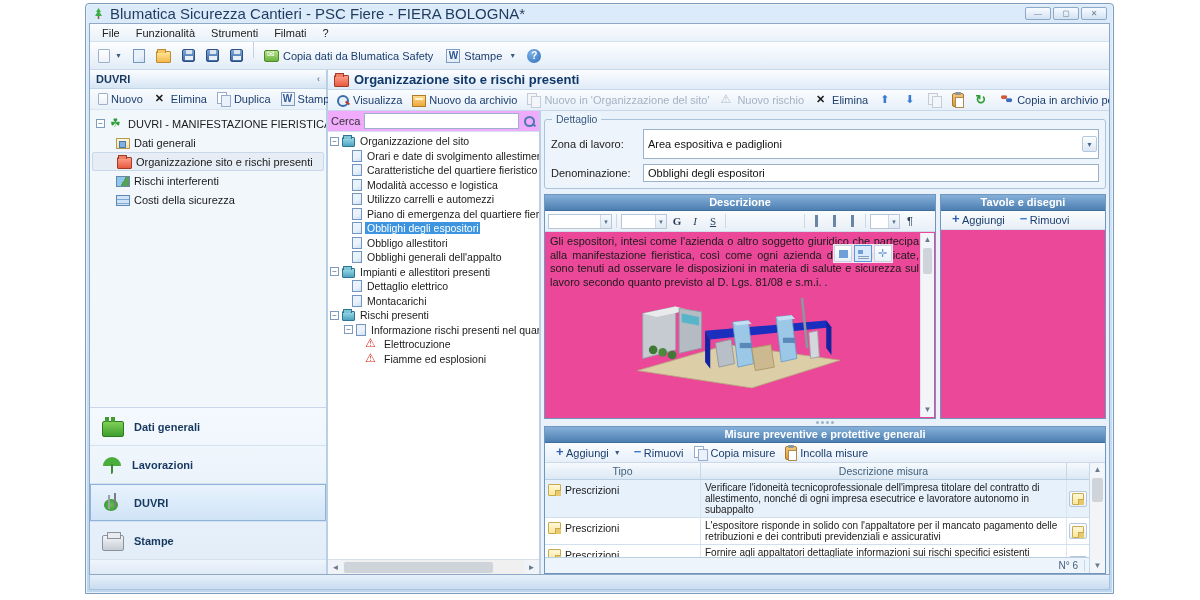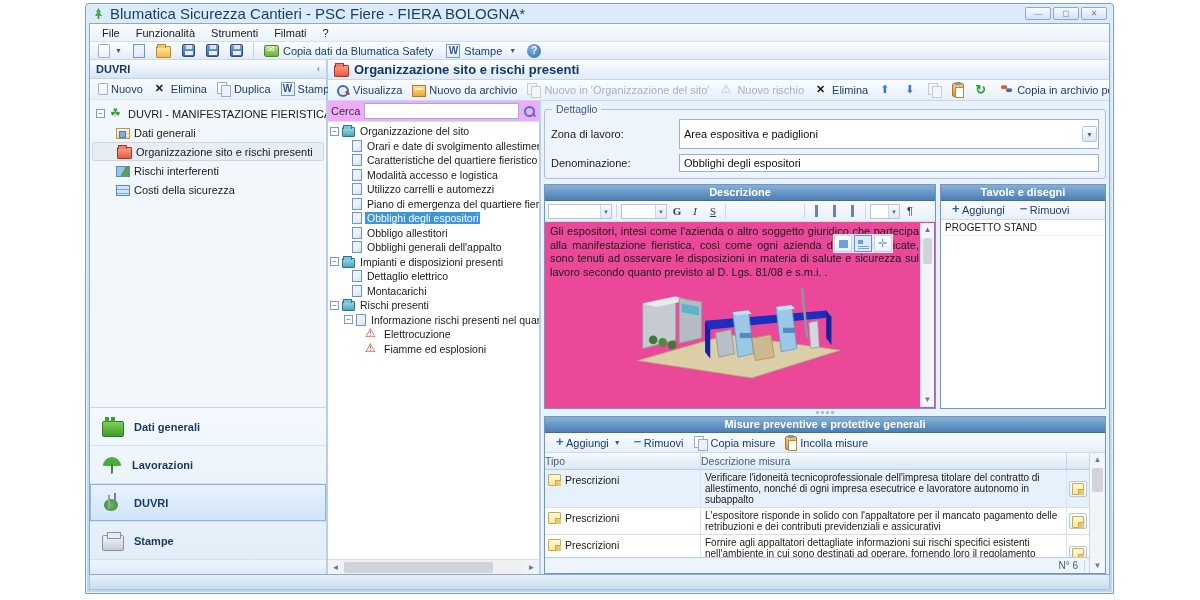--- a/index.html
+++ b/index.html
@@ -17,21 +17,21 @@
     background:linear-gradient(#f7fbff,#d3e2f2); color:#6b7c92; font-size:8px; line-height:11px;
     text-align:center; cursor:default; }
   .app-icon { width:13px; height:13px; }
 
   .client { flex:1; margin:0 3px; background:#eef4fb; border:1px solid #8fa8c6; display:flex; flex-direction:column; overflow:hidden; }
 
   .menubar { height:18px; background:linear-gradient(#fafcfe,#e9f1f9); border-bottom:1px solid #d4e1ef;
     display:flex; align-items:center; padding-left:4px; flex:0 0 auto; }
   .menuitem { font-size:11px; color:#222; padding:1px 8px; }
 
-  .maintoolbar { height:18px; background:linear-gradient(#fdfeff,#e2ecf7); border-bottom:1px solid #c8d8ea;
+  .maintoolbar { height:28px; background:linear-gradient(#fdfeff,#e2ecf7); border-bottom:1px solid #c8d8ea;
     display:flex; padding:0 4px; gap:3px; flex:0 0 auto; }
   .sep { width:1px; height:16px; background:#c2d2e4; margin:0 3px; }
   .tlabel { font-size:11px; color:#1c3e6e; margin:0 2px 0 1px; }
   .dd { font-size:7px; color:#3a5a82; margin-left:2px; }
 
   
   .i { display:inline-block; width:15px; height:14px; position:relative; flex:0 0 auto; }
   .i-page { width:12px; height:14px; background:linear-gradient(#fff,#eef2f7); border:1px solid #9db2c9; border-radius:1px; }
   .i-pageblue { width:12px; height:14px; background:linear-gradient(150deg,#eaf2fb 55%,#cfe0f2); border:1px solid #7396c0; }
   .i-folder { width:15px; height:12px; margin-top:2px; background:linear-gradient(#ffe69a,#f4b94d); border:1px solid #c08b2d; border-radius:1px; }
@@ -134,21 +134,21 @@
   .strow .lbl.sel { background:#3d95e0; color:#fff; }
   .hscroll { height:15px; flex:0 0 auto; background:#f0f0f0; border-top:1px solid #d8dee6; display:flex; align-items:center; }
   .hbtn { width:15px; height:100%; background:#f0f3f7; color:#6a7a8c; font-size:8px; text-align:center; line-height:15px; }
   .hthumb { height:11px; flex:1; margin:0 1px; background:#cfd4da; border-radius:2px; }
   .htrack { width:30px; height:100%; }
 
   
   .detailpane { flex:1; background:#e9f1fa; display:flex; flex-direction:column; overflow:hidden; padding:2px 3px 0 3px; }
   .fieldset { border:1px solid #a9c3dc; border-radius:3px; position:relative; padding:9px 6px 6px 6px; margin-top:6px; background:#eef4fb; }
   .fieldset .legend { position:absolute; top:-7px; left:7px; background:#eef4fb; padding:0 4px; font-size:10.5px; color:#3a5a82; }
-  .frow { display:flex; align-items:center; margin-bottom:5px;gap:36px; }
+  .frow { display:flex; align-items:center; margin-bottom:5px; }
   .frow:last-child { margin-bottom:0; }
   .flabel { width:92px; font-size:11px; color:#222; flex:0 0 auto; }
   .combo { flex:1; height:30px; border:1px solid #9ab2cc; background:#fff; display:flex; align-items:center; }
   .combo .val { flex:1; font-size:11px; padding:0 4px; color:#111; }
   .combo .btn { width:15px; height:16px; margin:0 1px; background:linear-gradient(#fdfeff,#dce7f3); border:1px solid #b4c8dd; border-radius:2px; font-size:7px; color:#4a6a92; text-align:center; line-height:15px; }
   .textbox { flex:1; height:18px; border:1px solid #9ab2cc; background:#fff; font-size:11px; padding:0 4px; line-height:16px; color:#111; }
 
   .descrow { display:flex; gap:4px; margin-top:5px; height:225px; flex:0 0 auto; }
   .panelbox { border:1px solid #6f96bd; background:#ec4899; display:flex; flex-direction:column; overflow:hidden; }
   .bluehdr { height:16px; background:linear-gradient(#86b0d8,#4d7fb2); border-bottom:1px solid #3f6e9e;
@@ -191,21 +191,21 @@
   .dots { height:7px; display:flex; align-items:center; justify-content:center; gap:2px; flex:0 0 auto; }
   .dots i { width:3px; height:3px; background:#9fb4ca; border-radius:50%; display:block; }
 
   
   .misure { flex:1; display:flex; flex-direction:column; overflow:hidden; margin-bottom:0; border:1px solid #6f96bd; background:#fff; }
   .mis-toolbar { height:20px; background:linear-gradient(#fbfdff,#e6eff9); border-bottom:1px solid #ccd9e8;
     display:flex; align-items:center; gap:2px; padding:0 4px; flex:0 0 auto; }
   .mtable { flex:1; display:flex; overflow:hidden; }
   .mgrid { flex:1; display:flex; flex-direction:column; overflow:hidden; border-right:1px solid #c5d6e8; }
   .mhead { display:flex; height:17px; flex:0 0 auto; background:linear-gradient(#f6fafd,#dbe8f4); border-bottom:1px solid #b9cfe4; }
-  .mhead .hc { font-size:10.5px; color:#44607e; line-height:16px; border-right:1px solid #c5d6e8; }
+  .mhead .hc { font-size:10.5px; color:#44607e; text-align:center; line-height:16px; border-right:1px solid #c5d6e8; }
   .hc-tipo { width:156px; flex:0 0 auto; } .hc-desc { flex:1; } .hc-btn { width:22px; flex:0 0 auto; border-right:none !important; }
   .mrows { flex:1; overflow:hidden; }
   .mrow { display:flex; border-bottom:1px solid #d2dfec; }
   .mrow.sel { background:#e7f1fb; }
   .mc-tipo { width:156px; flex:0 0 auto; display:flex; align-items:flex-start; gap:4px; padding:3px 3px; border-right:1px solid #dbe5ef; }
   .mc-tipo .tl { font-size:10.5px; color:#1a1a1a; line-height:12px; padding-top:1px; }
   .mc-desc { flex:1; font-size:10px; line-height:11px; color:#1a1a1a; padding:2px 4px; border-right:1px solid #dbe5ef; }
   .mc-btn { width:22px; flex:0 0 auto; display:flex; align-items:center; justify-content:center; }
   .rowbtn { width:18px; height:16px; border:1px solid #b7c6d8; border-radius:2px; background:linear-gradient(#fdfeff,#e9f0f8); display:flex; align-items:center; justify-content:center; }
   .mvscroll { width:15px; flex:0 0 auto; background:#f2f4f7; display:flex; flex-direction:column; }
@@ -437,21 +437,21 @@
                     <span class="i i-pageblue" style="width:10px;height:12px"></span>
                     <span class="lbl">Obbligo allestitori</span>
                   </div>
               <div class="strow" style="padding-left:22px">
                     <span class="i i-pageblue" style="width:10px;height:12px"></span>
                     <span class="lbl">Obblighi generali dell'appalto</span>
                   </div>
               <div class="strow">
                     <span class="tog">−</span>
                     <span class="i i-folder-teal i-folder" style="width:13px;height:10px"></span>
-                    <span class="lbl">Impianti e disposizioni presenti</span>
+                    <span class="lbl">Impianti e allestitori presenti</span>
                   </div>
               <div class="strow" style="padding-left:22px">
                     <span class="i i-pageblue" style="width:10px;height:12px"></span>
                     <span class="lbl">Dettaglio elettrico</span>
                   </div>
               <div class="strow" style="padding-left:22px">
                     <span class="i i-pageblue" style="width:10px;height:12px"></span>
                     <span class="lbl">Montacarichi</span>
                   </div>
               <div class="strow">
@@ -574,23 +574,20 @@
                 <div class="tav-toolbar">
                   <span class="tbtn">
                         <span class="i i-plus-blue" style="width:10px"></span>
                         <span class="lab">Aggiungi</span>
                       </span>
                   <span class="tbtn">
                         <span class="i i-minus-blue" style="width:10px"></span>
                         <span class="lab">Rimuovi</span>
                       </span>
                 </div>
-                <div class="tavlist">
-                  <div class="tavitem">PROGETTO STAND</div>
-                </div>
               </div>
             </div>
 
             <div class="dots">
                   <i></i>
                   <i></i>
                   <i></i>
                   <i></i>
                 </div>
 

